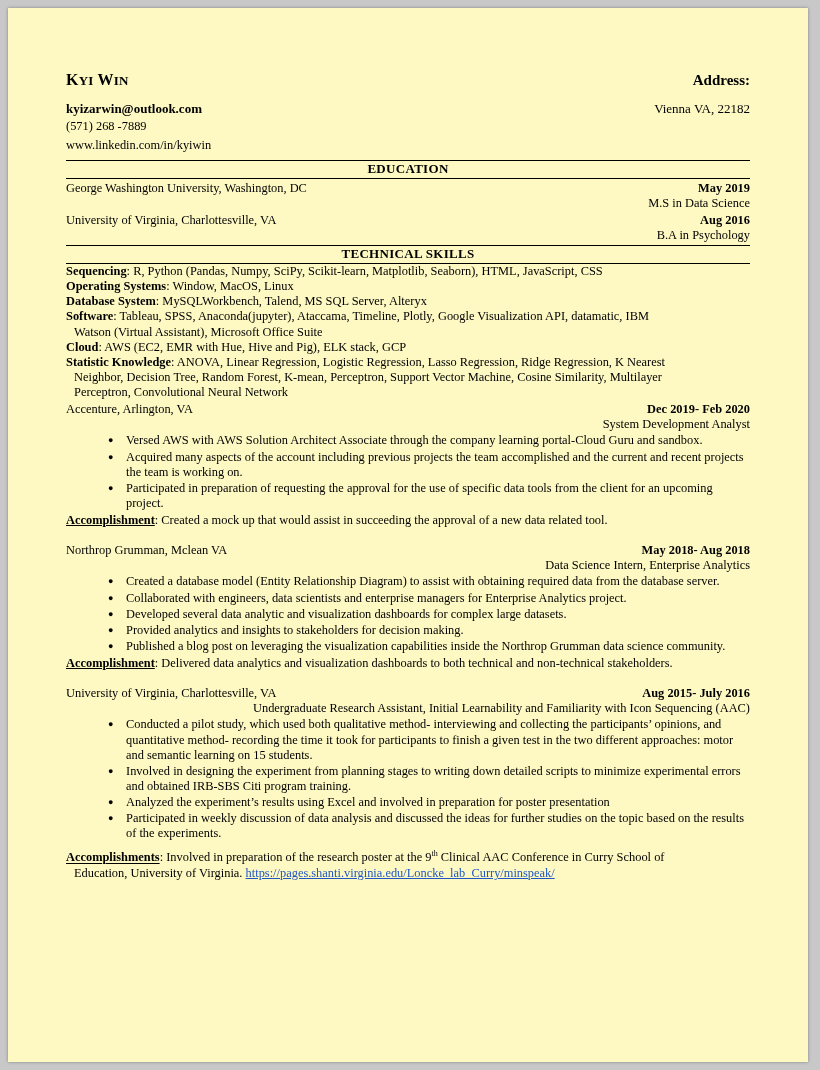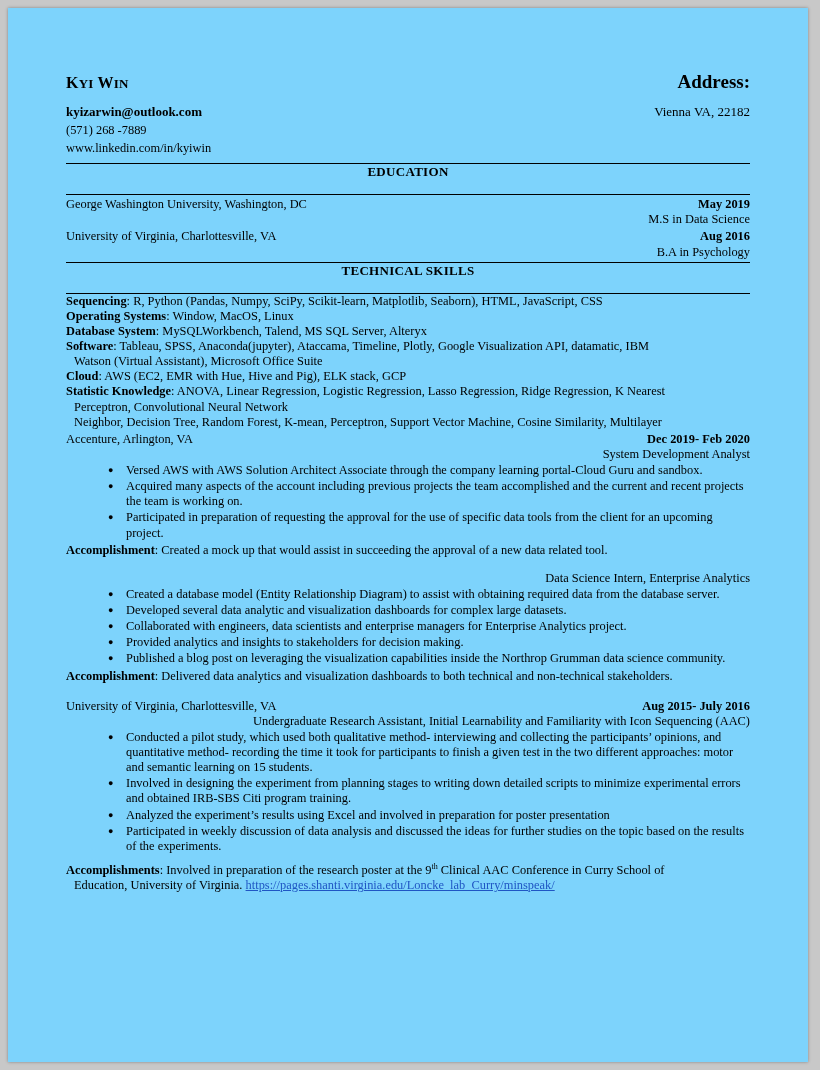--- a/index.html
+++ b/index.html
@@ -12,21 +12,21 @@
     height: 1070px;
     font-family: "Liberation Serif", serif;
     overflow: hidden;
   }
   .page {
     position: absolute;
     left: 8px;
     top: 8px;
     width: 800px;
     height: 1054px;
-    background: #7dd3fc;
+    background: #fef9c3;
     box-shadow: 0 0 3px rgba(0,0,0,0.35);
     box-sizing: border-box;
     overflow: hidden;
   }
   .inner {
     position: absolute;
     left: 58px;
     top: 62px;
     width: 684px;
     font-size: 12.4px;
@@ -40,21 +40,21 @@
     align-items: baseline;
   }
   .name {
     font-weight: bold;
     font-size: 16px;
     letter-spacing: 0.2px;
   }
   .name .sm { font-size: 13px; }
   .addr-label {
     font-weight: bold;
-    font-size: 19px;
+    font-size: 15px;
   }
   .hdr-row2 {
     display: flex;
     justify-content: space-between;
     align-items: baseline;
     margin-top: 11px;
   }
   .email {
     font-weight: bold;
     font-size: 13px;
@@ -64,21 +64,21 @@
 
   
   .sec {
     margin-top: 7px;
     border-top: 1.3px solid #000;
     border-bottom: 1.3px solid #000;
     text-align: center;
     font-weight: bold;
     font-size: 13px;
     letter-spacing: 0.3px;
-    padding: 1px 0 14px 0;
+    padding: 1px 0 1px 0;
     line-height: 1.15;
   }
   .sec.tight { margin-top: 2px; }
 
   .row {
     display: flex;
     justify-content: space-between;
     align-items: baseline;
     margin-top: 2px;
   }
@@ -102,21 +102,21 @@
   }
   ul.bullets li:before {
     content: "\25CF";
     position: absolute;
     left: -18px;
     top: 0;
     font-size: 9px;
     line-height: 1.6;
   }
   .accomp { margin-top: 2px; }
-  .accomp b { font-weight: bold; }
+  .accomp b { font-weight: bold; text-decoration: underline; }
   .gap { height: 13px; }
   .link {
     color: #1f56c4;
     text-decoration: underline;
   }
   sup { font-size: 8px; vertical-align: super; }
   .indent { padding-left: 8px; display: block; }
 </style>
 </head>
 <body>
@@ -171,22 +171,22 @@
     </div>
     <div class="skill">
       <b>Software</b><span>: Tableau, SPSS, Anaconda(jupyter), Ataccama, Timeline, Plotly, Google Visualization API, datamatic, IBM</span>
       <span class="cont">Watson (Virtual Assistant), Microsoft Office Suite</span>
     </div>
     <div class="skill">
       <b>Cloud</b><span>: AWS (EC2, EMR with Hue, Hive and Pig), ELK stack, GCP</span>
     </div>
     <div class="skill">
       <b>Statistic Knowledge</b><span>: ANOVA, Linear Regression, Logistic Regression, Lasso Regression, Ridge Regression, K Nearest</span>
+      <span class="cont">Neighbor, Decision Tree, Random Forest, K-mean, Perceptron, Support Vector Machine, Cosine Similarity, Multilayer</span>
       <span class="cont">Perceptron, Convolutional Neural Network</span>
-      <span class="cont">Neighbor, Decision Tree, Random Forest, K-mean, Perceptron, Support Vector Machine, Cosine Similarity, Multilayer</span>
     </div>
 
 
     <div class="row">
       <div class="left">
         <b>Accenture,</b><span> Arlington, VA</span>
       </div>
       <div class="right">Dec 2019- Feb 2020</div>
     </div>
     <div class="sub">System Development Analyst</div>
@@ -194,25 +194,31 @@
       <li>Versed AWS with AWS Solution Architect Associate through the company learning portal-Cloud Guru and sandbox.</li>
       <li>Acquired many aspects of the account including previous projects the team accomplished and the current and recent projects the team is working on.</li>
       <li>Participated in preparation of requesting the approval for the use of specific data tools from the client for an upcoming project.</li>
     </ul>
     <div class="accomp">
       <b>Accomplishment</b><span>: Created a mock up that would assist in succeeding the approval of a new data related tool.</span>
     </div>
 
     <div class="gap"></div>
 
+    <div class="row">
+      <div class="left">
+        <b>Northrop Grumman,</b><span> Mclean VA</span>
+      </div>
+      <div class="right">May 2018- Aug 2018</div>
+    </div>
     <div class="sub">Data Science Intern, Enterprise Analytics</div>
     <ul class="bullets">
       <li>Created a database model (Entity Relationship Diagram) to assist with obtaining required data from the database server.</li>
+      <li>Collaborated with engineers, data scientists and enterprise managers for Enterprise Analytics project.</li>
       <li>Developed several data analytic and visualization dashboards for complex large datasets.</li>
-      <li>Collaborated with engineers, data scientists and enterprise managers for Enterprise Analytics project.</li>
       <li>Provided analytics and insights to stakeholders for decision making.</li>
       <li>Published a blog post on leveraging the visualization capabilities inside the Northrop Grumman data science community.</li>
     </ul>
     <div class="accomp">
       <b>Accomplishment</b><span>: Delivered data analytics and visualization dashboards to both technical and non-technical stakeholders.</span>
     </div>
 
     <div class="gap"></div>
 
     <div class="row">

